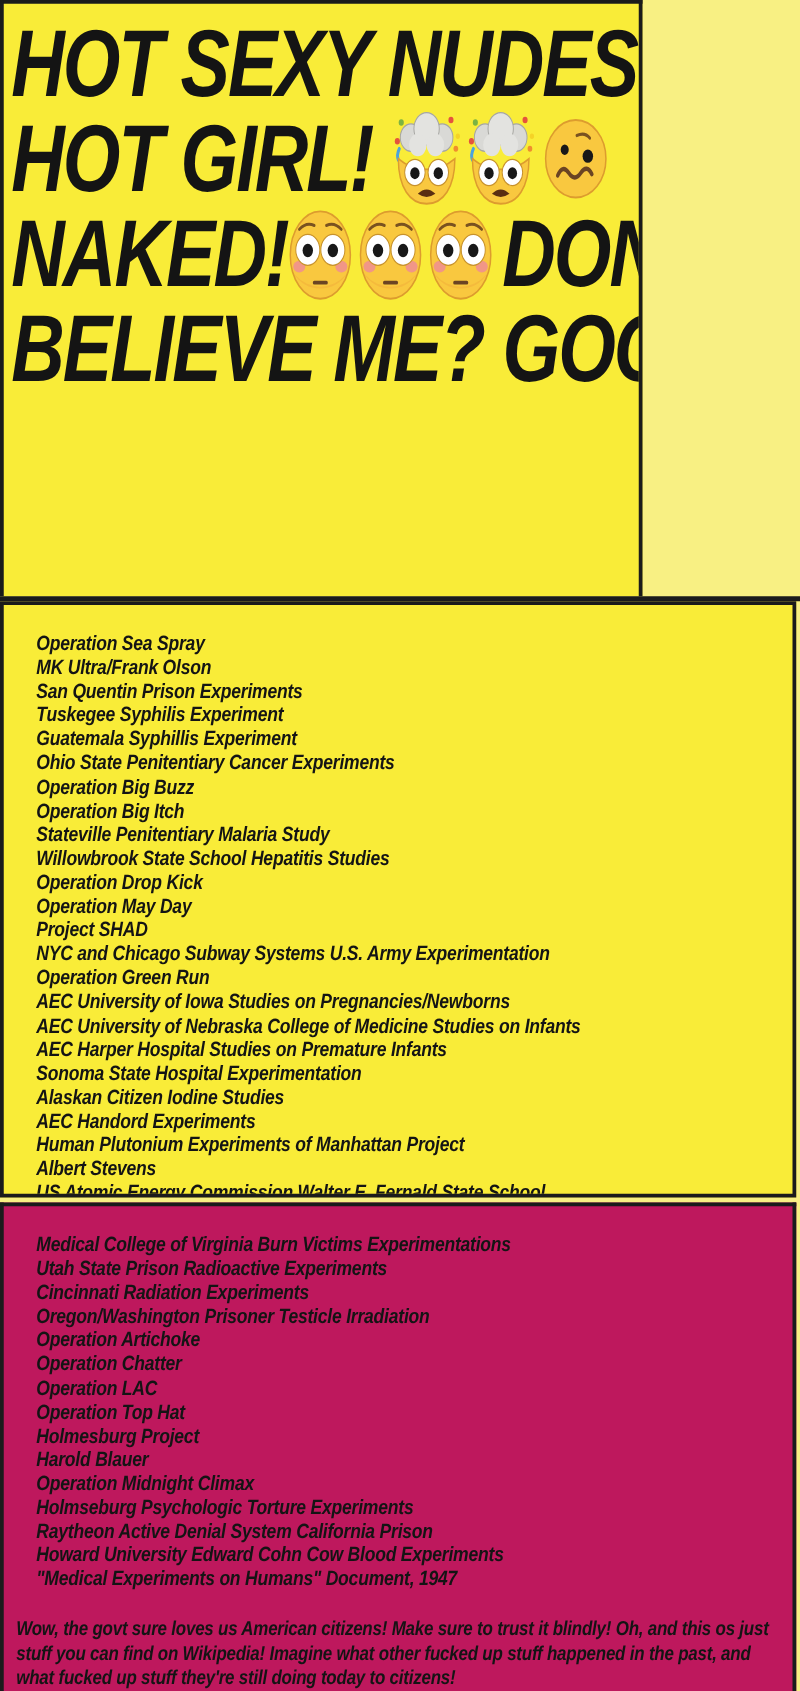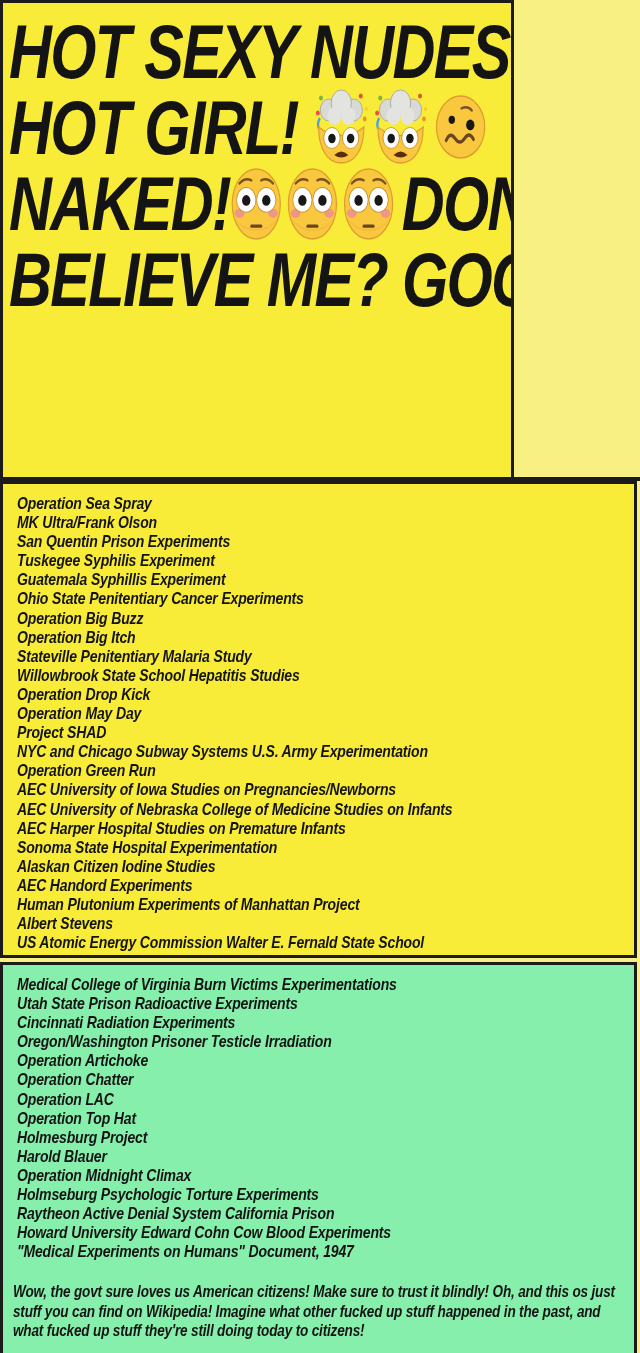--- a/index.html
+++ b/index.html
@@ -21,39 +21,39 @@
   }
   .divider-1{top:477px;}
   .list-section-1{
     position:absolute;top:481px;left:0;width:637px;height:477px;
     box-sizing:border-box;background:#f9ec38;
     border:3px solid #1b1b1b;
     padding:6px 0 0 10px;overflow:hidden;
   }
   .list-section-2{
     position:absolute;top:962px;left:0;width:637px;height:391px;
-    box-sizing:border-box;background:#86efac;
+    box-sizing:border-box;background:#be185d;
     border:3px solid #1b1b1b;border-bottom:none;
     padding:6px 0 0 10px;overflow:hidden;
   }
   
   .title-line{
     display:flex;align-items:center;height:76px;white-space:nowrap;
     font-weight:bold;font-style:italic;font-size:76px;letter-spacing:-2px;
     transform:scaleX(0.78);transform-origin:0 50%;
     color:#141414;
   }
   .title-line .emoji{flex:0 0 auto;}
   .emoji{display:inline-block;}
   .emoji svg{display:block;}
   .emoji-gap{width:6px;flex:0 0 auto;}
   .after-emoji{margin-left:10px;}
   
   
-  .g-list{list-style:none;margin:4px;padding:0;}
+  .g-list{list-style:none;margin:16px;padding:0;}
   .g-item{
     font-weight:bold;font-style:italic;font-size:16.5px;line-height:19.1px;
     letter-spacing:-0.2px;white-space:nowrap;color:#141414;
     transform:scaleX(0.85);transform-origin:0 50%;
   }
   
   .commentary{
     margin-top:21px;width:724px;
     font-weight:bold;font-style:italic;font-size:16px;line-height:19.5px;
     letter-spacing:-0.2px;color:#141414;

